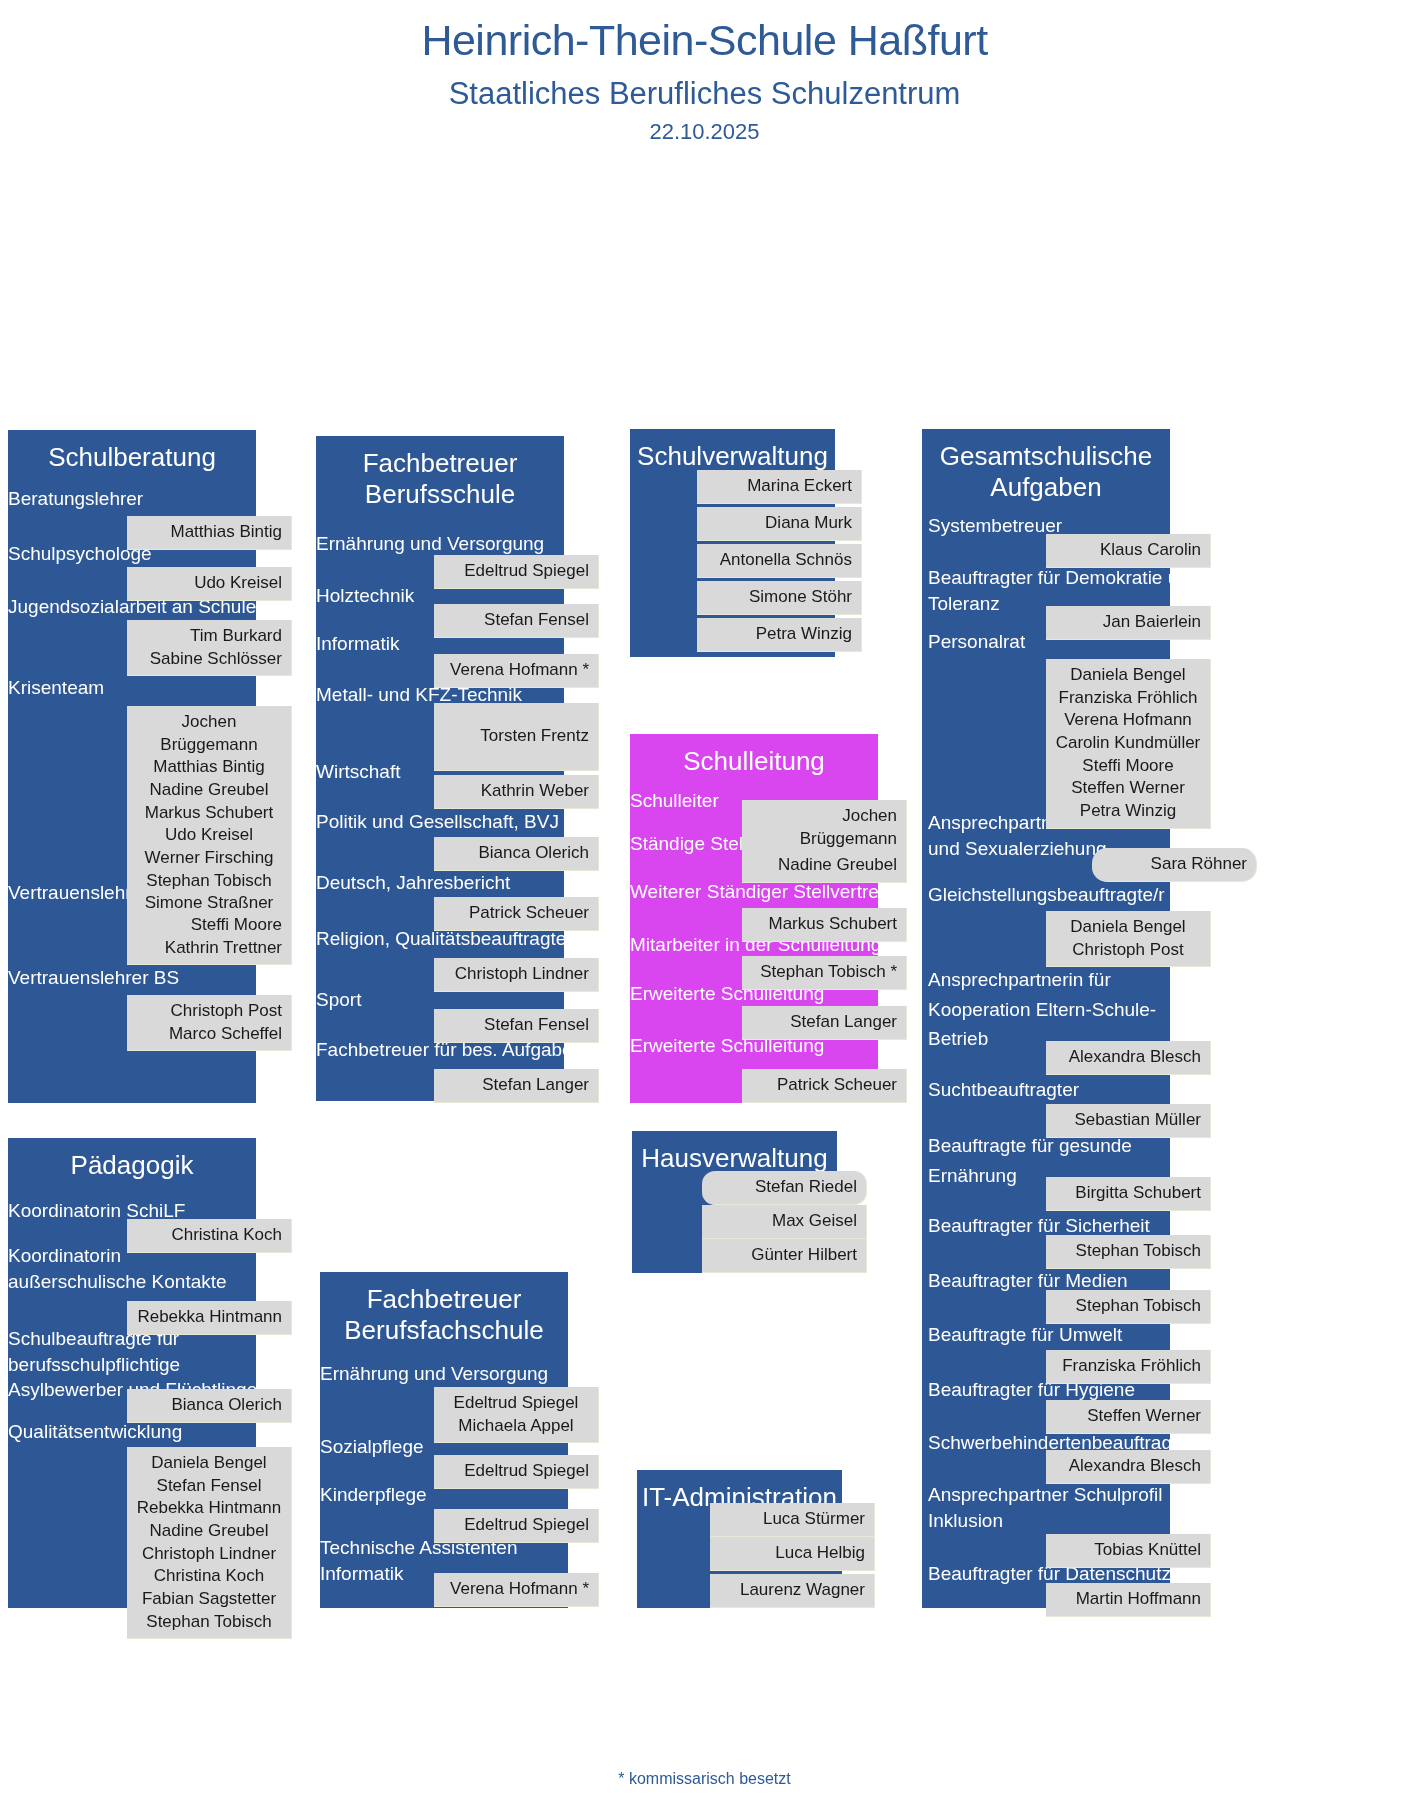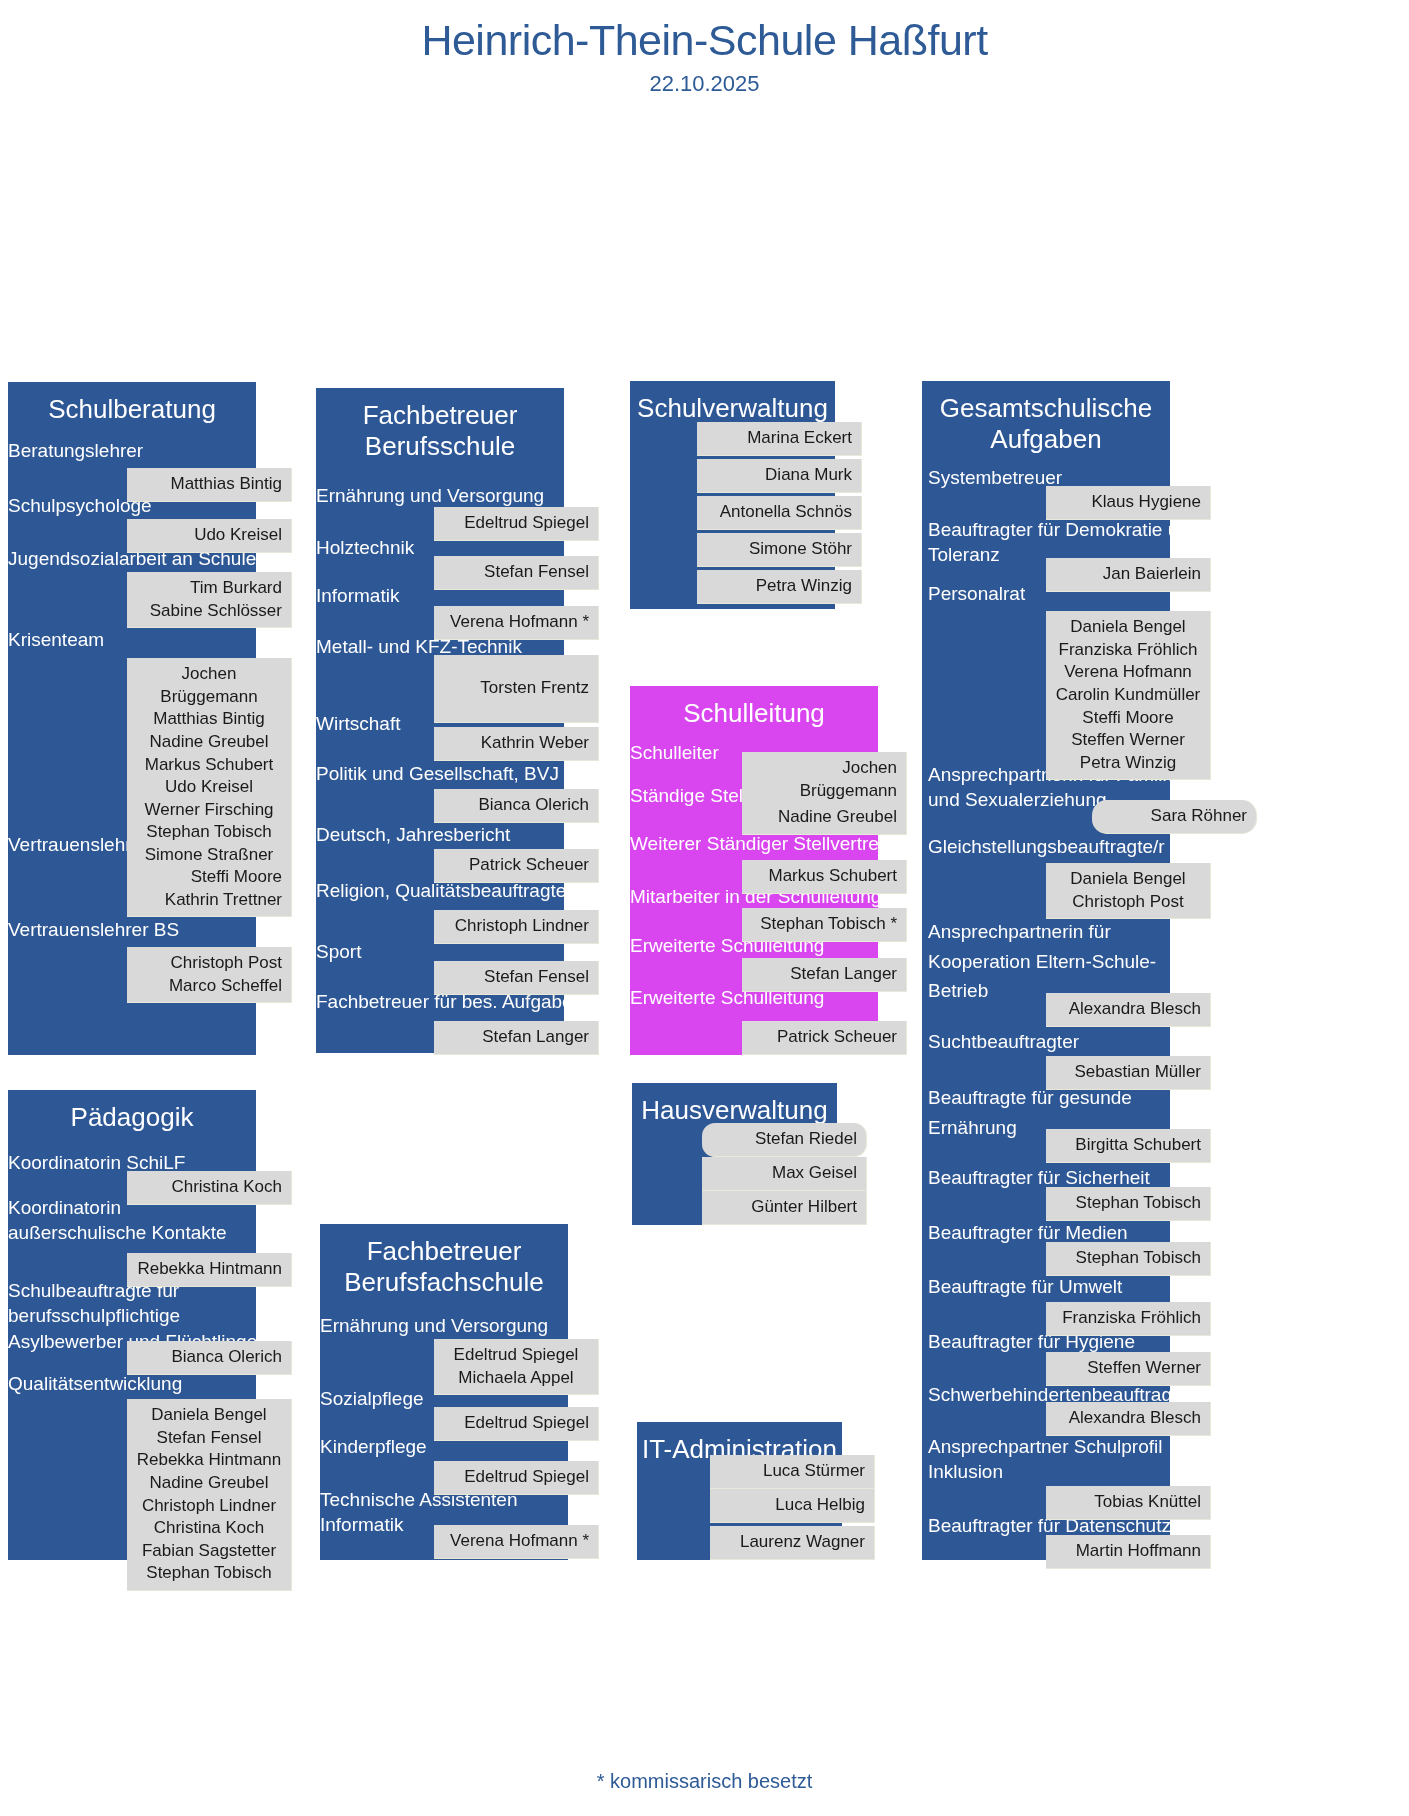--- a/index.html
+++ b/index.html
@@ -81,28 +81,29 @@
   .namebox.center {
     text-align: center;
   }
   .footnote {
     position: absolute;
     left: 0;
     right: 0;
     top: 1770px;
     text-align: center;
     color: #2E5A96;
-    font-size: 20px;
+    font-size: 16px;
   }
 </style>
 </head>
 <body>
 
 <div class="header">
   <div class="title">Heinrich-Thein-Schule Haßfurt</div>
+  <div class="subtitle">Staatliches Berufliches Schulzentrum</div>
   <div class="date">22.10.2025</div>
 </div>
 
 <div class="canvas">
 
   <div class="panel" style="left:8px; top:285px; width:248px; height:673px;">
     <div class="ph">Schulberatung</div>
   </div>
   <div class="role" style="left:8px; top:341px;">Beratungslehrer</div>
   <div class="namebox" style="left:127px; top:371px; width:165px;"><span>Matthias Bintig</span></div>
@@ -233,21 +234,21 @@
   </div>
   <div class="namebox" style="left:710px; top:1358px; width:165px;"><span>Luca Stürmer</span></div>
   <div class="namebox" style="left:710px; top:1392px; width:165px;"><span>Luca Helbig</span></div>
   <div class="namebox" style="left:710px; top:1429px; width:165px;"><span>Laurenz Wagner</span></div>
 
   <div class="panel" style="left:922px; top:284px; width:248px; height:1179px;">
     <div class="ph" style="white-space:pre-line;">Gesamtschulische
 Aufgaben</div>
   </div>
   <div class="role" style="left:928px; top:368px;">Systembetreuer</div>
-  <div class="namebox" style="left:1046px; top:389px; width:165px;"><span>Klaus Hygiene</span></div>
+  <div class="namebox" style="left:1046px; top:389px; width:165px;"><span>Klaus Carolin</span></div>
 
   <div class="role" style="left:928px; top:420px;">Beauftragter für Demokratie und
 Toleranz</div>
   <div class="namebox" style="left:1046px; top:461px; width:165px;"><span>Jan Baierlein</span></div>
 
   <div class="role" style="left:928px; top:484px;">Personalrat</div>
   <div class="namebox center" style="left:1046px; top:514px; width:165px;"><span>Daniela Bengel</span><br><span>Franziska Fröhlich</span><br><span>Verena Hofmann</span><br><span>Carolin Kundmüller</span><br><span>Steffi Moore</span><br><span>Steffen Werner</span><br><span>Petra Winzig</span></div>
 
   <div class="role" style="left:928px; top:665px;">Ansprechpartnerin für Familien-
 und Sexualerziehung</div>

